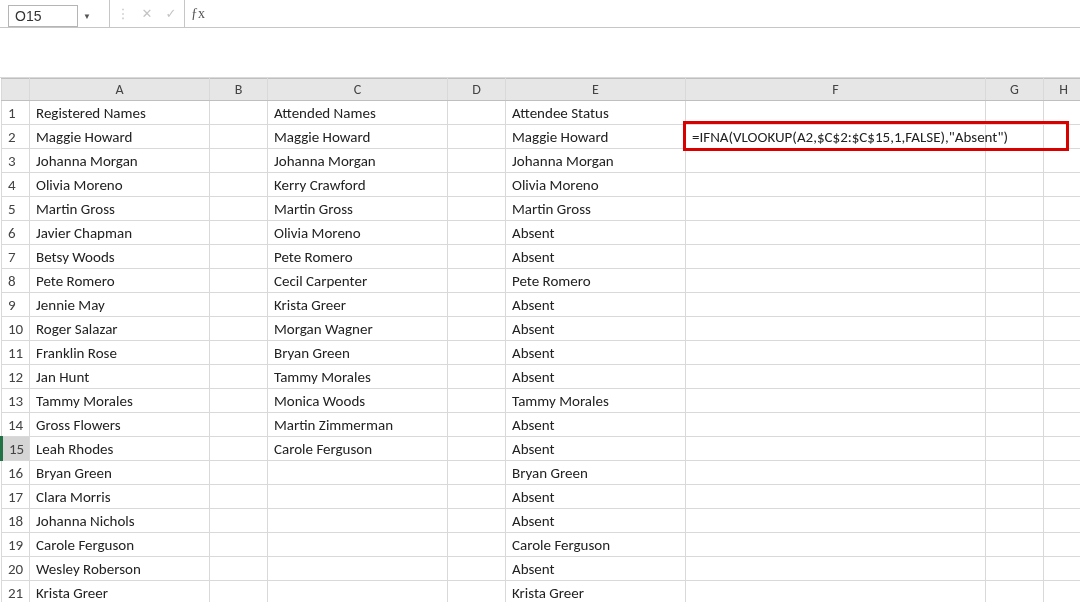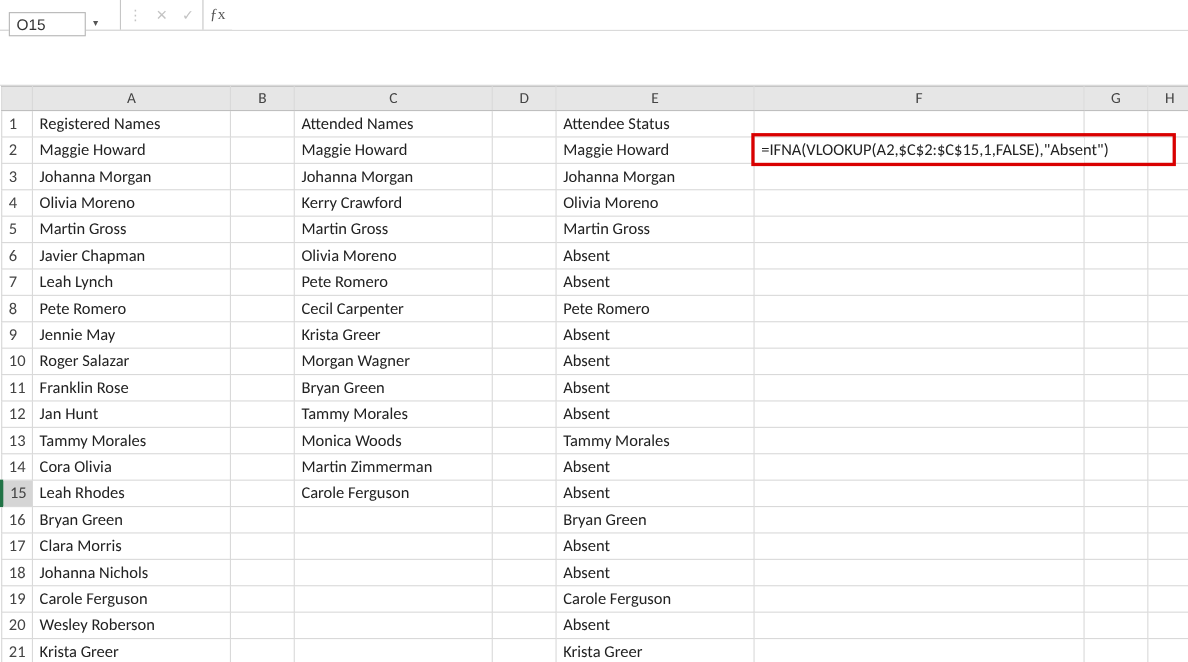--- a/index.html
+++ b/index.html
@@ -17,21 +17,21 @@
   
   .formula-bar {
     display: flex;
     align-items: stretch;
     height: 28px;
     border-bottom: 1px solid #c6c6c6;
     background: #fff;
   }
   .namebox-wrap {
     display: flex;
-    align-items: center;
+    align-items: flex-end;
     border-right: 1px solid #c6c6c6;
     height: 100%;
     padding: 16px 4px 0 8px;
     width: 110px;
   }
   .namebox {
     border: 1px solid #b5b5b5;
     height: 22px;
     width: 70px;
     font-size: 14px;
@@ -254,21 +254,21 @@
           <td></td>
           <td>Olivia Moreno</td>
           <td></td>
           <td>Absent</td>
           <td></td>
           <td></td>
           <td></td>
         </tr>
         <tr>
           <th class="rowhdr">7</th>
-          <td>Leah Lynch</td>
+          <td>Betsy Woods</td>
           <td></td>
           <td>Pete Romero</td>
           <td></td>
           <td>Absent</td>
           <td></td>
           <td></td>
           <td></td>
         </tr>
         <tr>
           <th class="rowhdr">8</th>
@@ -331,21 +331,21 @@
           <td></td>
           <td>Monica Woods</td>
           <td></td>
           <td>Tammy Morales</td>
           <td></td>
           <td></td>
           <td></td>
         </tr>
         <tr>
           <th class="rowhdr">14</th>
-          <td>Cora Olivia</td>
+          <td>Gross Flowers</td>
           <td></td>
           <td>Martin Zimmerman</td>
           <td></td>
           <td>Absent</td>
           <td></td>
           <td></td>
           <td></td>
         </tr>
         <tr>
           <th class="rowhdr active">15</th>

